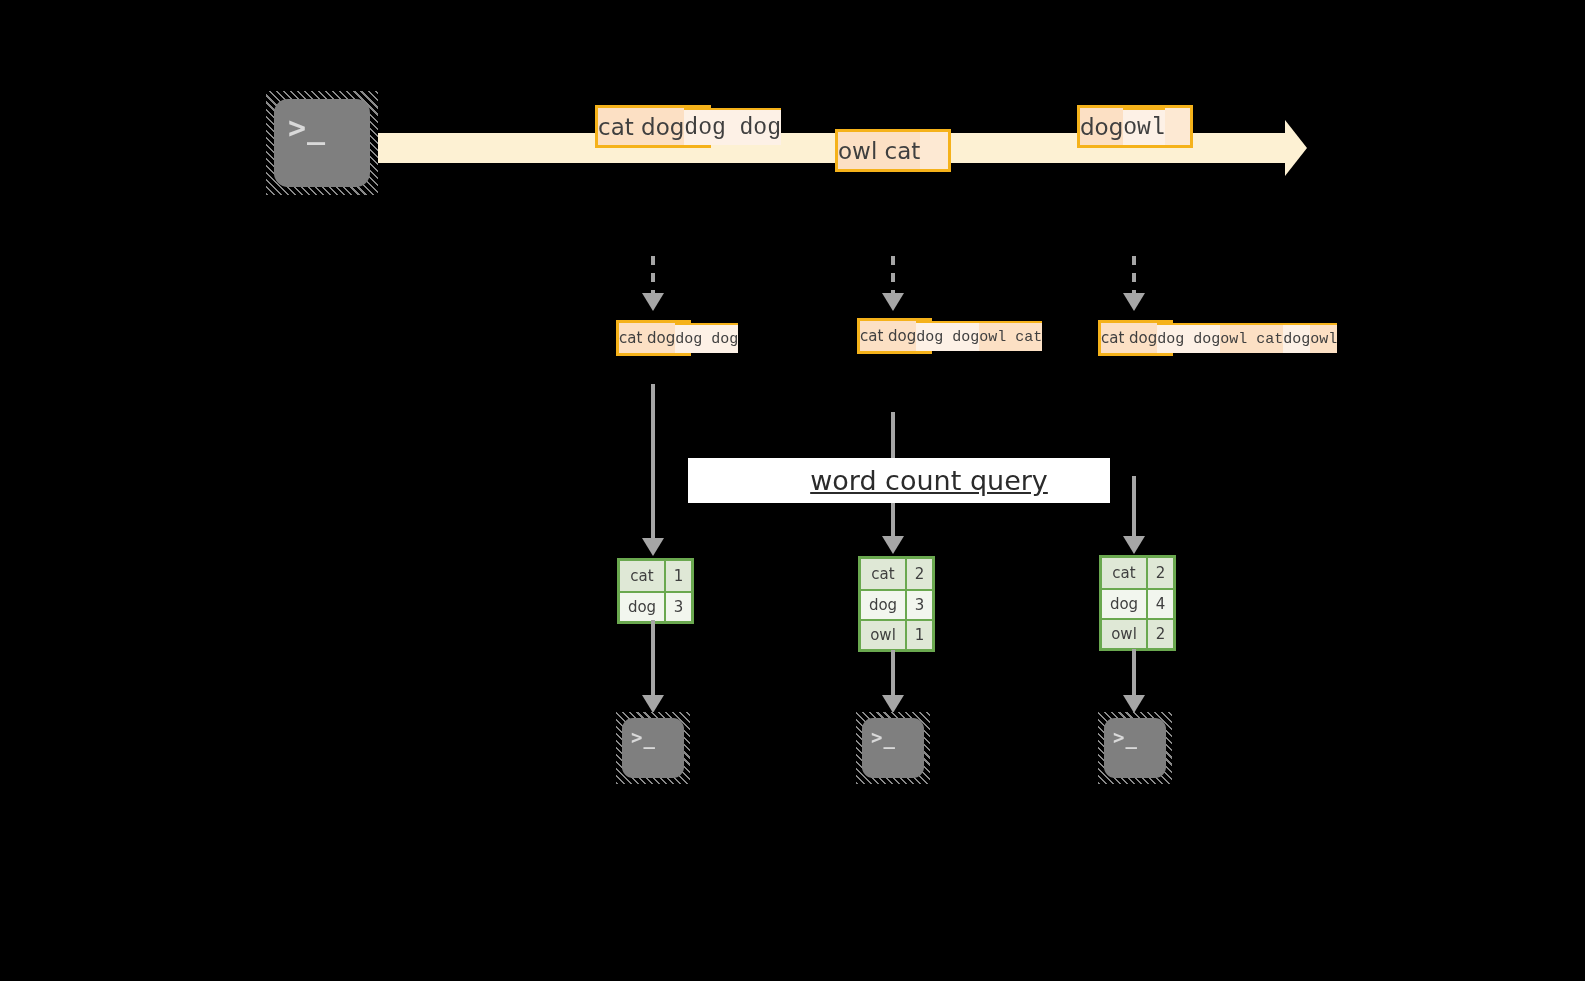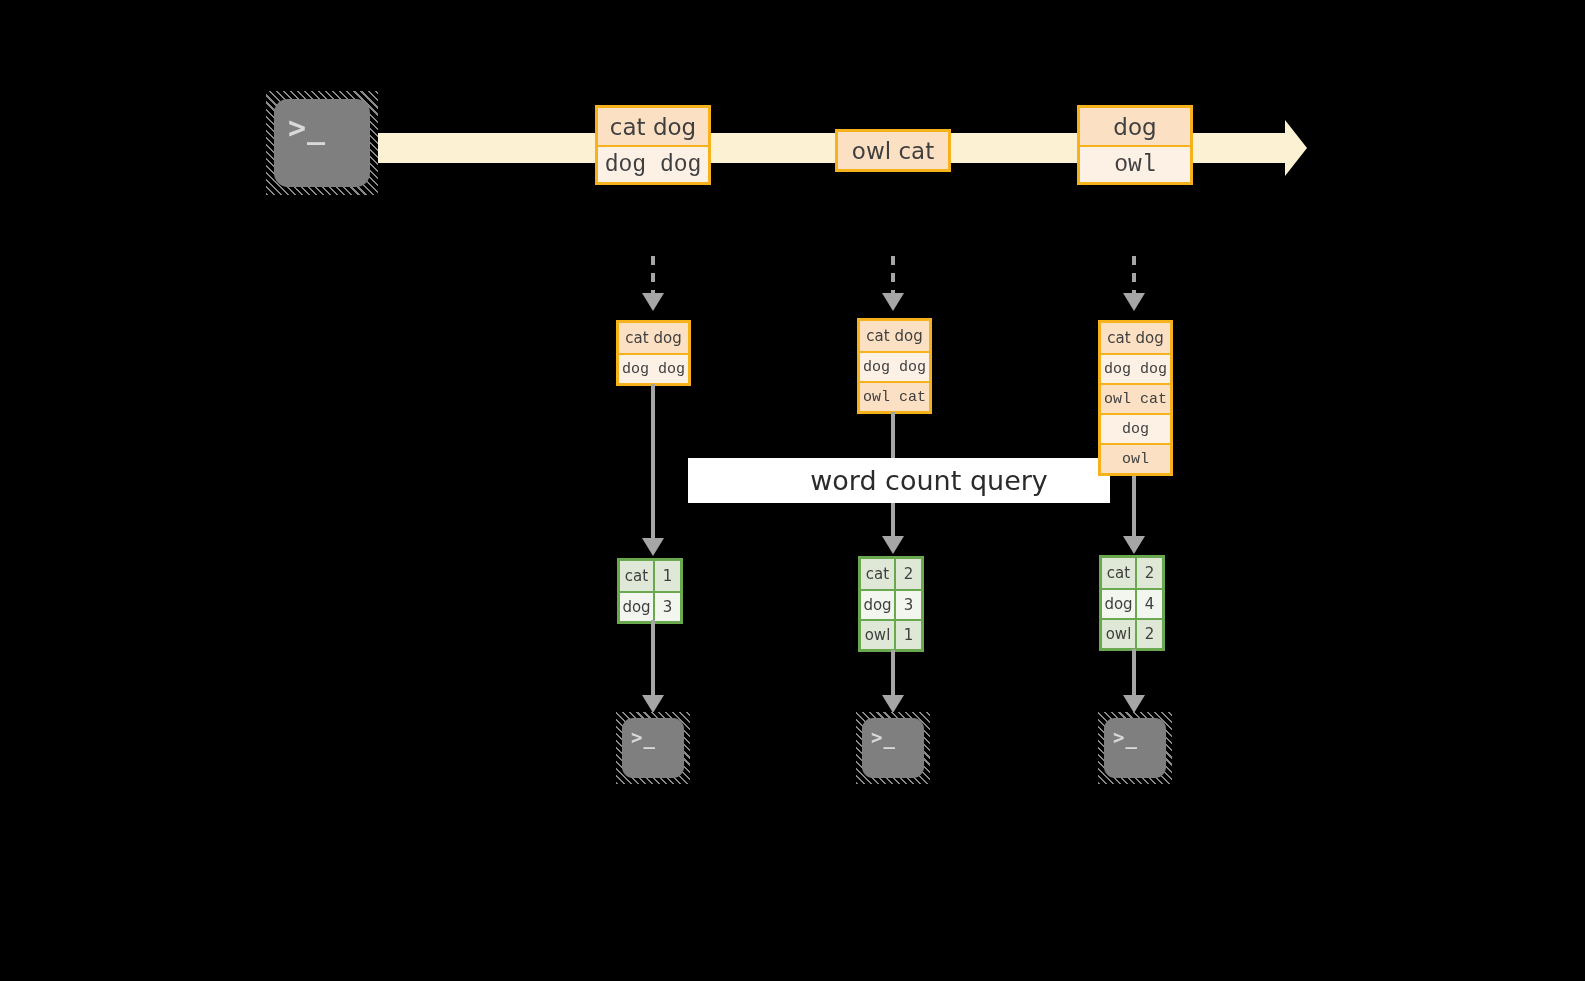--- a/index.html
+++ b/index.html
@@ -61,21 +61,21 @@
     border-left: 22px solid #fdf1d3;
   }
 
   
   .obox {
     position: absolute;
     border: 3px solid #f5b21a;
     box-sizing: border-box;
     background: #fde9d3;
     display: flex;
-    flex-direction: column;
+    flex-direction: row;
   }
   .obox .row {
     display: flex;
     align-items: center;
     justify-content: center;
     color: #3f3f3f;
     box-sizing: border-box;
     white-space: nowrap;
   }
   .obox .row.dark  { background: #fce0c4; }
@@ -103,21 +103,21 @@
   }
   .gbox .grow + .grow { border-top: 2px solid #6aa84f; }
   .gbox .gcell {
     display: flex;
     align-items: center;
     justify-content: center;
     font-size: 15px;
     color: #3f3f3f;
     box-sizing: border-box;
   }
-  .gbox .gcell.k { width: 33px; }
+  .gbox .gcell.k { width: 44px; }
   .gbox .gcell.v { width: 27px; border-left: 2px solid #6aa84f; }
   .gbox .grow.dark  .gcell { background: #dfe8d6; }
   .gbox .grow.light .gcell { background: #f2f6ee; }
 
   
   .conn {
     position: absolute;
     width: 4px;
     background: #a6a6a6;
   }
@@ -140,20 +140,21 @@
     position: absolute;
     background: #ffffff;
     display: flex;
     align-items: center;
     justify-content: center;
     color: #2b2b2b;
     font-size: 27px;
     white-space: nowrap;
     padding-left: 60px;
     box-sizing: border-box;
+    text-decoration: underline;
   }
 </style>
 </head>
 <body>
 
 <div id="stage">
 
   <div class="stream-bar" style="left:360px; top:133px; width:932px; height:30px;"></div>
   <div class="stream-head" style="left:1285px; top:120px;"></div>
 

